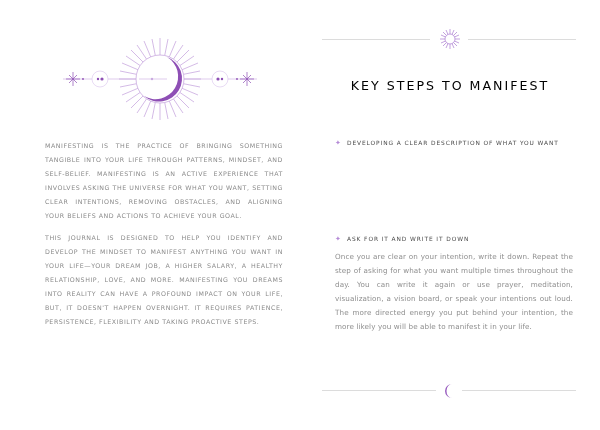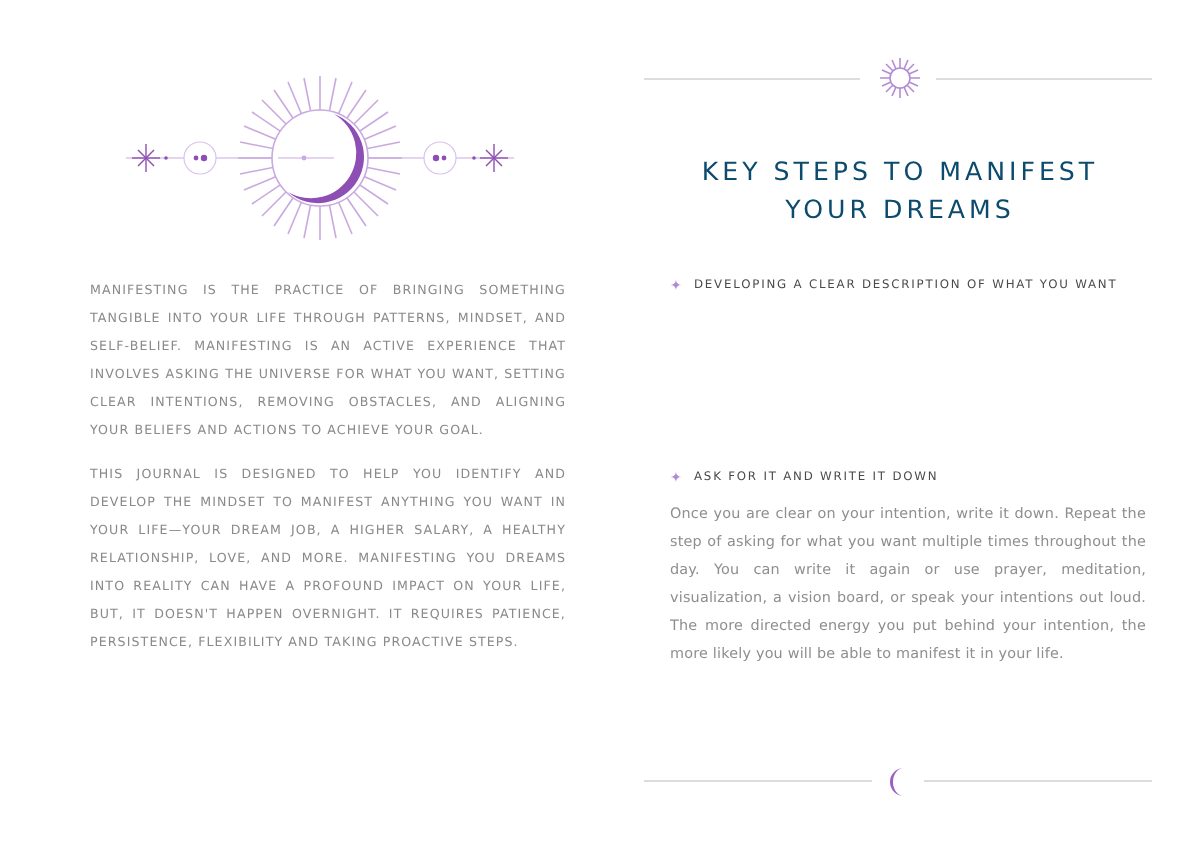--- a/index.html
+++ b/index.html
@@ -21,21 +21,21 @@
     .left-body p { margin-bottom: 7px; }
 
     
     .header-rule { position: absolute; top: 39px; height: 1px; background: #dcdcdc; }
     .rule-l { left: 322px; width: 108px; }
     .rule-r { left: 468px; width: 108px; }
     .sun-small { position: absolute; left: 439px; top: 28px; width: 22px; height: 22px; }
 
     .title {
       position: absolute; left: 320px; top: 76px; width: 260px; text-align: center;
-      color: #0c4a6e; font-size: 12.6px; letter-spacing: 2px; line-height: 19px;
+      color: #000000; font-size: 12.6px; letter-spacing: 2px; line-height: 19px;
       font-family: "DejaVu Sans", sans-serif; font-weight: normal;
     }
 
     .step { position: absolute; left: 335px; width: 238px; }
     .step1 { top: 137px; }
     .step2 { top: 233px; }
     .step-head {
       display: flex; align-items: center; gap: 6px; height: 12px;
       font-size: 5.9px; letter-spacing: 0.9px; color: #4a4a4a; text-transform: uppercase;
     }
@@ -125,21 +125,20 @@
     <line x1="7" y1="2" x2="15" y2="20"></line>
       <line x1="15" y1="2" x2="7" y2="20"></line>
     <line x1="2" y1="7" x2="20" y2="15"></line>
       <line x1="20" y1="7" x2="2" y2="15"></line>
   </g>
   <circle cx="11" cy="11" r="5" fill="#fff" stroke="#b48ad6" stroke-width="0.8"></circle>
 </svg>
 
 <h1 class="title">
   <div style="text-transform:uppercase">Key Steps to Manifest</div>
-  <div style="text-transform:uppercase">Your Dreams</div>
 </h1>
 
 <div class="step step1">
   <div class="step-head">
     <span class="step-star">✦</span>
     <span>Developing a clear description of what you want</span>
   </div>
 </div>
 
 <div class="step step2">

